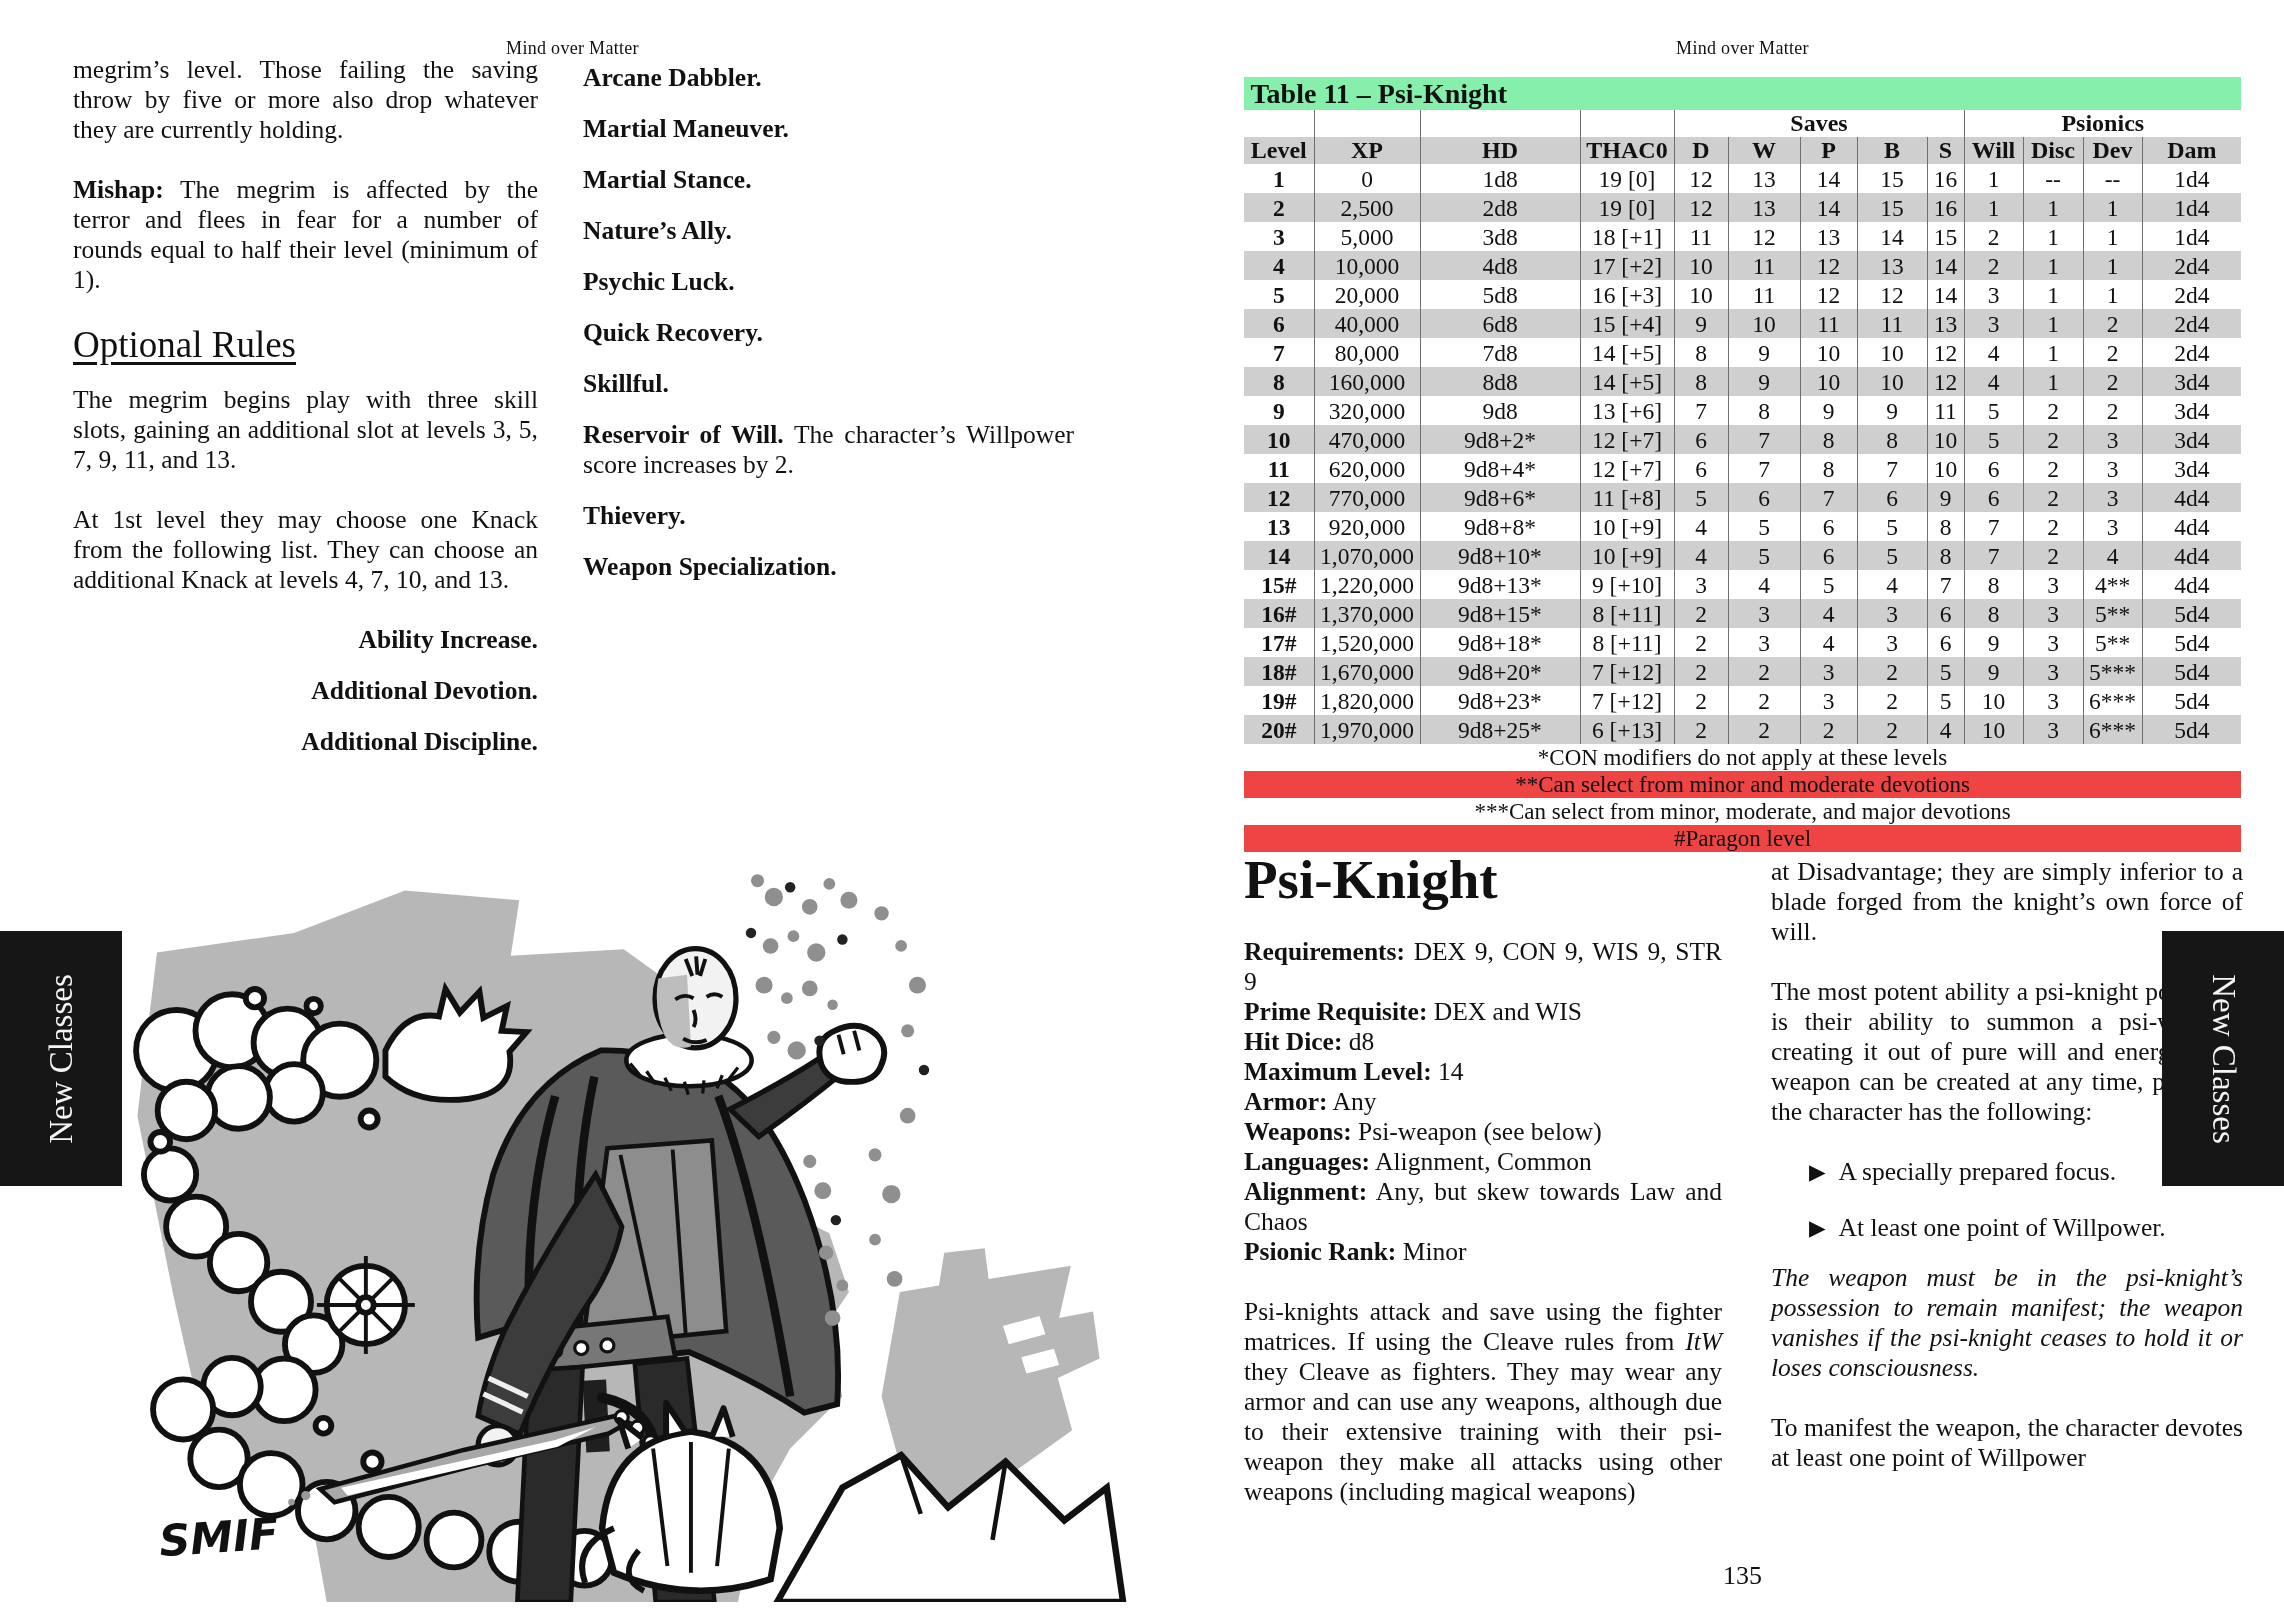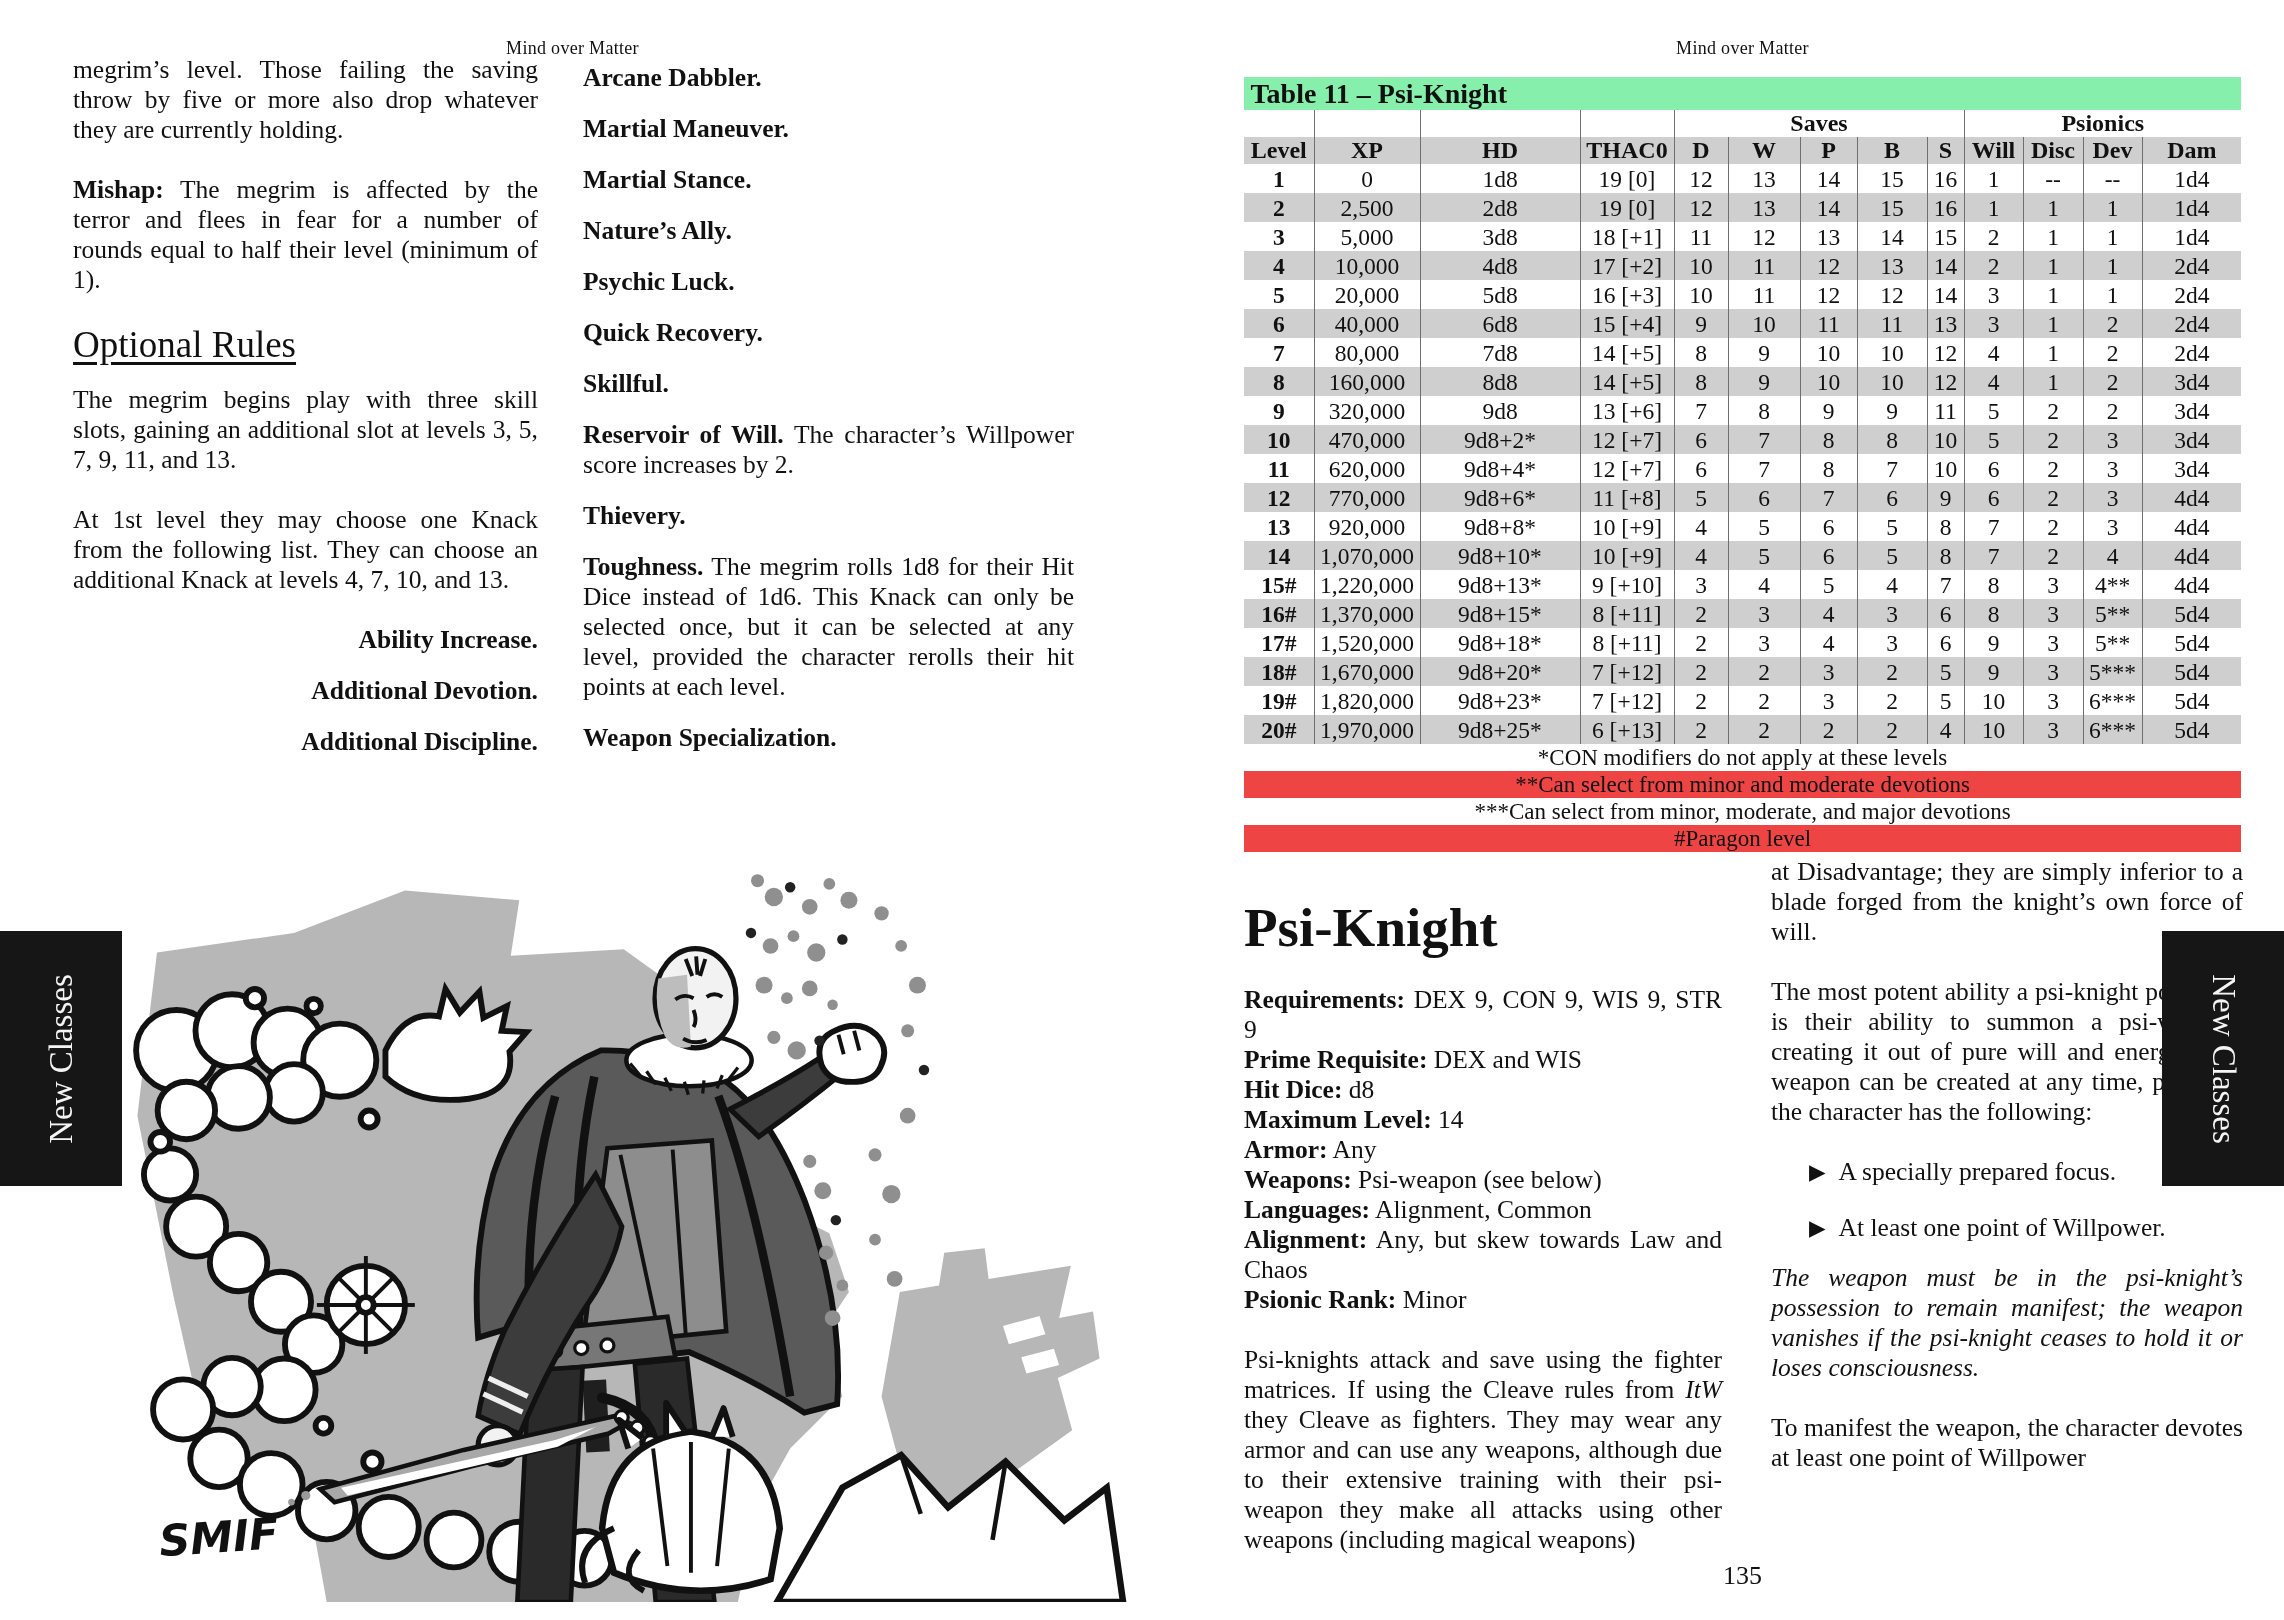--- a/index.html
+++ b/index.html
@@ -76,21 +76,20 @@
 <div class="col" id="lp-col2" style="left:583px;top:63px;width:491px;">
     <div class="knack"><span class="lead">Arcane Dabbler.</span></div>
     <div class="knack"><span class="lead">Martial Maneuver.</span></div>
     <div class="knack"><span class="lead">Martial Stance.</span></div>
     <div class="knack"><span class="lead">Nature’s Ally.</span></div>
     <div class="knack"><span class="lead">Psychic Luck.</span></div>
     <div class="knack"><span class="lead">Quick Recovery.</span></div>
     <div class="knack"><span class="lead">Skillful.</span></div>
     <div class="knack"><span class="lead">Reservoir of Will.</span><span class="rest"> The character’s Willpower score increases by 2.</span></div>
     <div class="knack"><span class="lead">Thievery.</span></div>
-    <div class="knack"><span class="lead">Toughness.</span><span class="rest"> The megrim rolls 1d8 for their Hit Dice instead of 1d6. This Knack can only be selected once, but it can be selected at any level, provided the character rerolls their hit points at each level.</span></div>
     <div class="knack"><span class="lead">Weapon Specialization.</span></div>
   </div>
 
 <div class="side-tab left" style="left:0;">
   <span>New Classes</span>
 </div>
 
 <svg class="abs" style="left:98px;top:835px;" width="1071" height="767" viewBox="0 0 1640 1175">
 
   <g>
@@ -610,21 +609,21 @@
       </tr>
       <tr>
         <td colspan="13">***Can select from minor, moderate, and major devotions</td>
       </tr>
       <tr class="alt">
         <td colspan="13">#Paragon level</td>
       </tr>
     </tfoot>
   </table>
 
-<div class="col" id="rp-col1" style="left:1244px;top:900px;width:478px;">
+<div class="col" id="rp-col1" style="left:1244px;top:852px;width:478px;">
   <div class="class-heading">Psi-Knight</div>
   <div id="req-block">
       <div class="req-line"><span class="lead">Requirements:</span><span> DEX 9, CON 9, WIS 9, STR 9</span></div>
       <div class="req-line"><span class="lead">Prime Requisite:</span><span> DEX and WIS</span></div>
       <div class="req-line"><span class="lead">Hit Dice:</span><span> d8</span></div>
       <div class="req-line"><span class="lead">Maximum Level:</span><span> 14</span></div>
       <div class="req-line"><span class="lead">Armor:</span><span> Any</span></div>
       <div class="req-line"><span class="lead">Weapons:</span><span> Psi-weapon (see below)</span></div>
       <div class="req-line"><span class="lead">Languages:</span><span> Alignment, Common</span></div>
       <div class="req-line"><span class="lead">Alignment:</span><span> Any, but skew towards Law and Chaos</span></div>

